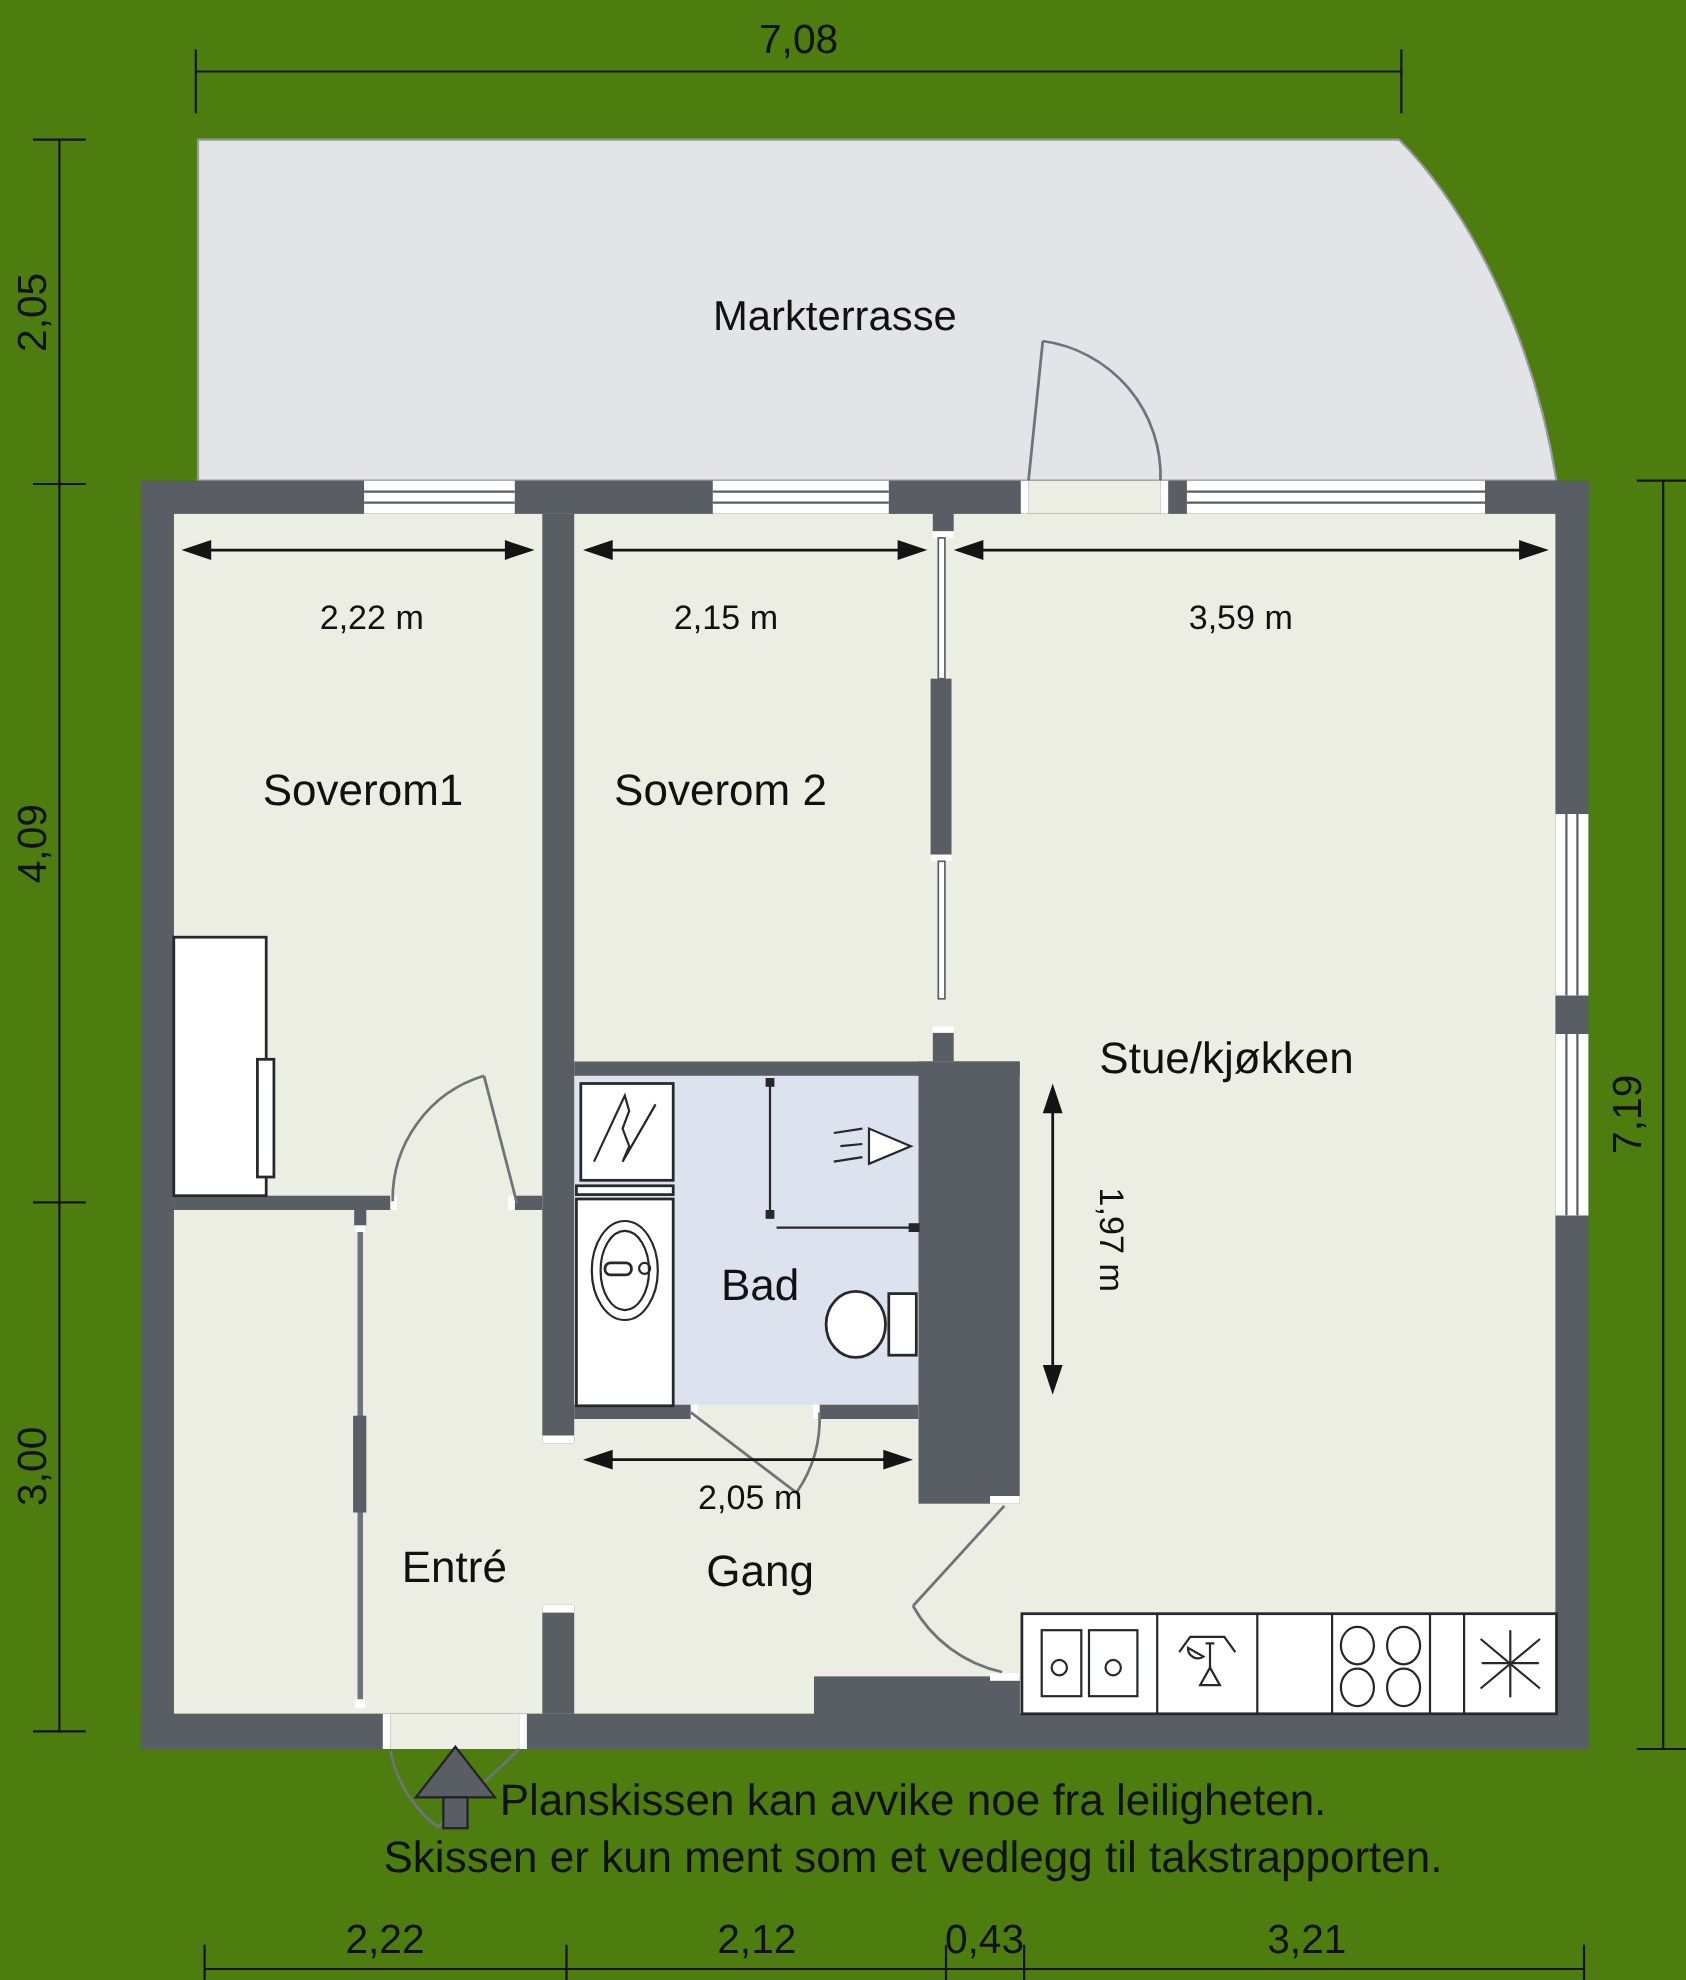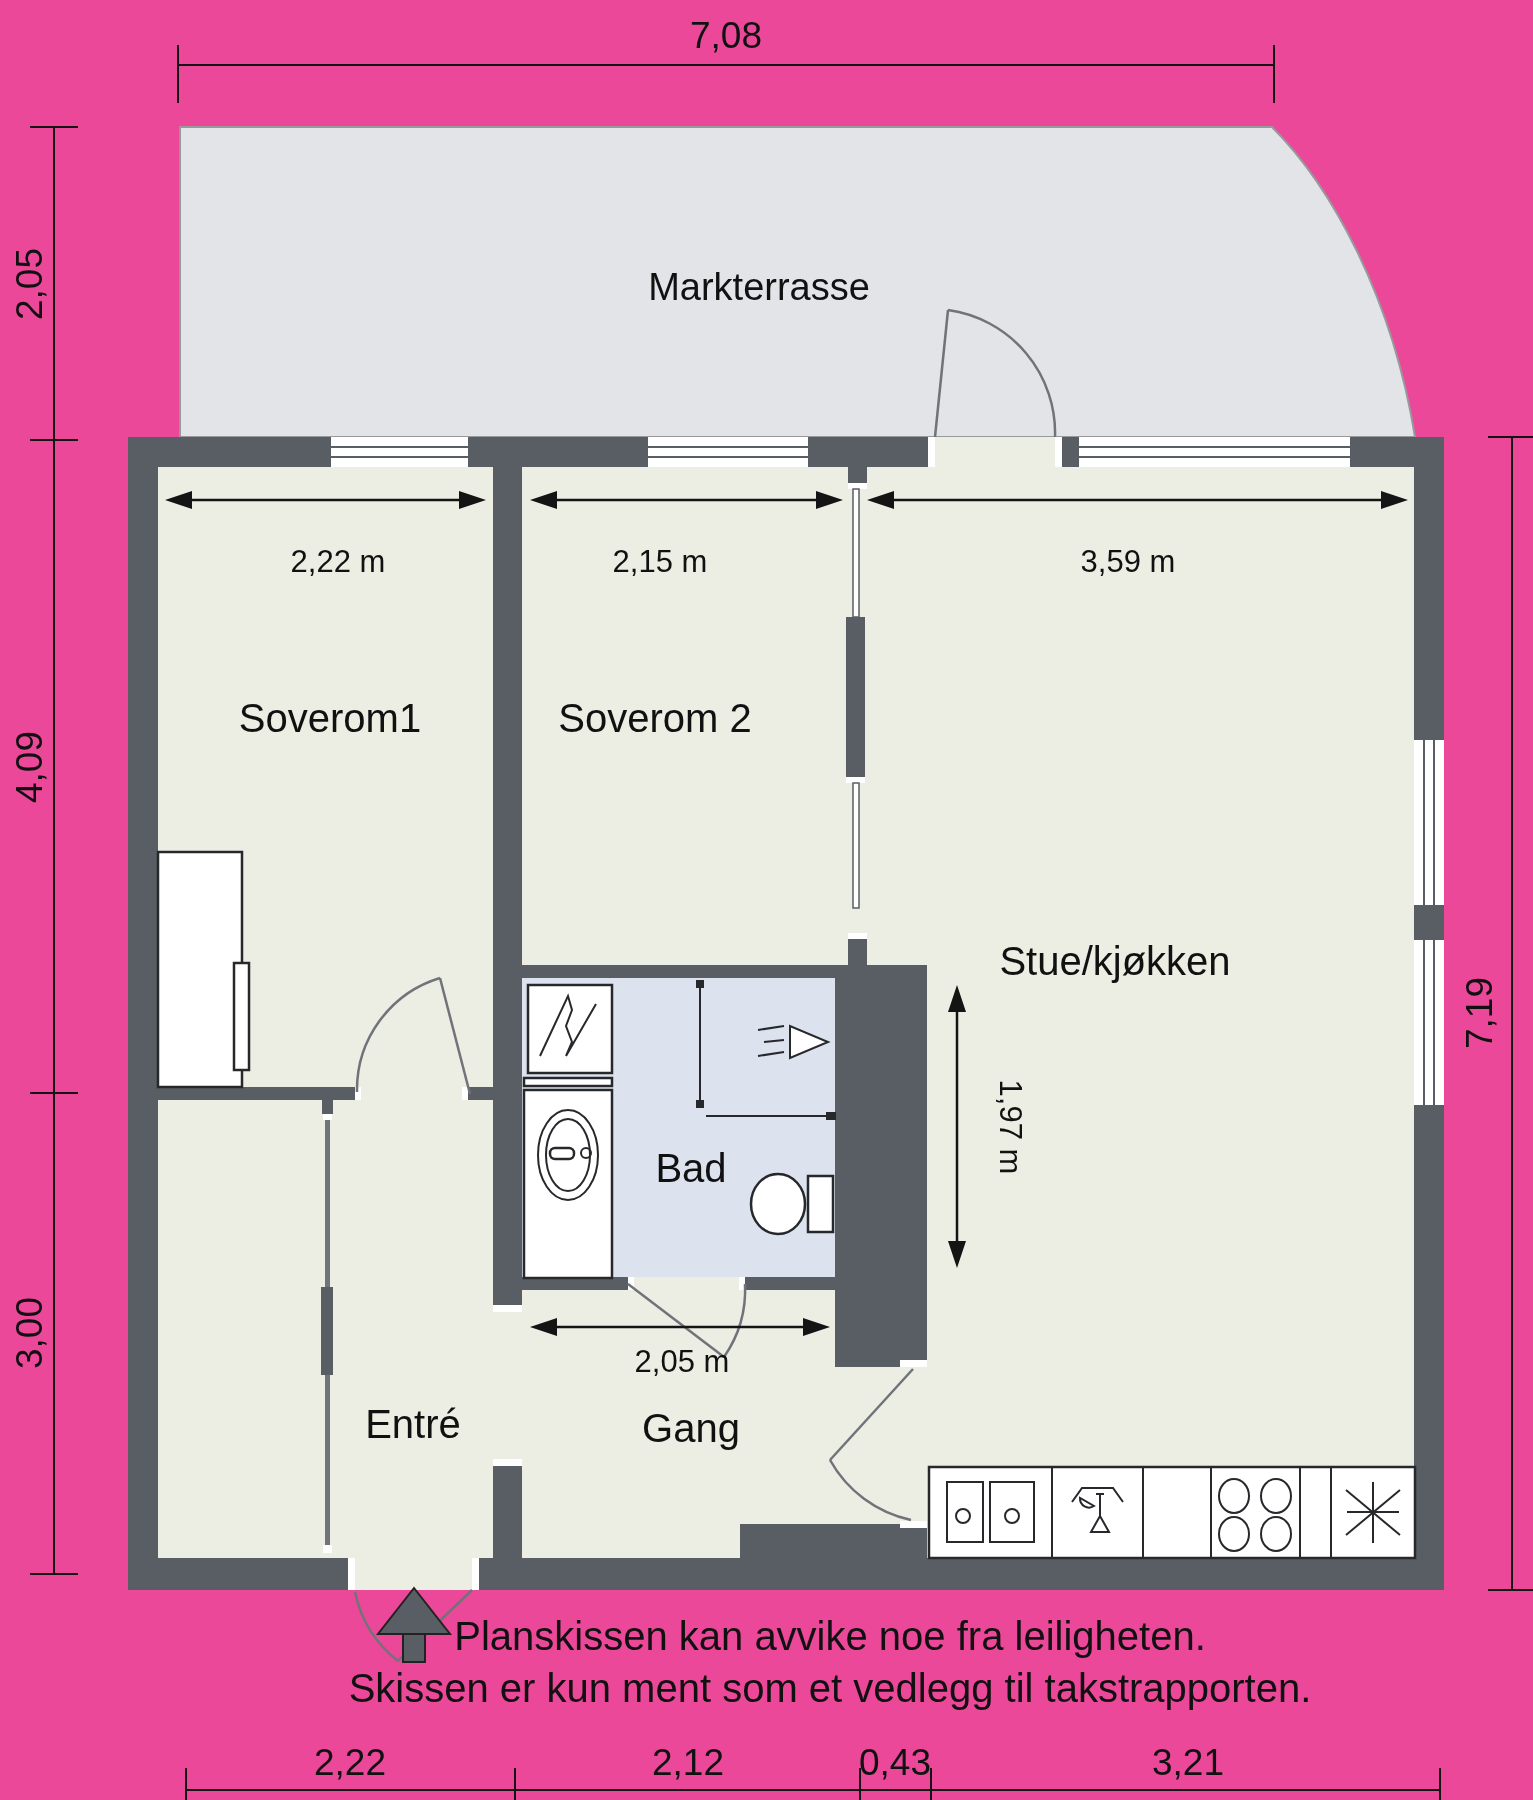--- a/index.html
+++ b/index.html
@@ -1,19 +1,19 @@
 <!DOCTYPE html>
 <html style="--wall: #595E64; --floor: #ECEDE3; --bath_floor: #DCE2EE; --terrace: #E3E4E7;"><head>
 <meta charset="utf-8">
 <style>
   :root{
     --wall:#595E64; --floor:#ECEDE3; --bath_floor:#DCE2EE; --terrace:#E3E4E7;
   }
   html,body{margin:0;padding:0;background:#fff;}
-  .page{width:1533px;height:1800px;background:#ec4899;position:relative;font-family:"Liberation Sans",sans-serif;}
+  .page{width:1533px;height:1800px;background:#4d7c0f;position:relative;font-family:"Liberation Sans",sans-serif;}
   svg{display:block}
   .wall{fill:var(--wall);}
   .floor{fill:var(--floor);}
   .bath{fill:var(--bath_floor);}
   .terr{fill:var(--terrace);stroke:#97999D;stroke-width:2;}
   .fx{fill:#fff;stroke:#26282B;stroke-width:2.5;}
   .fxthin{fill:none;stroke:#26282B;stroke-width:2;}
   .win{fill:#fff;}
   .wl{stroke:#595E64;stroke-width:2;}
   .jamb{fill:#fff;}

